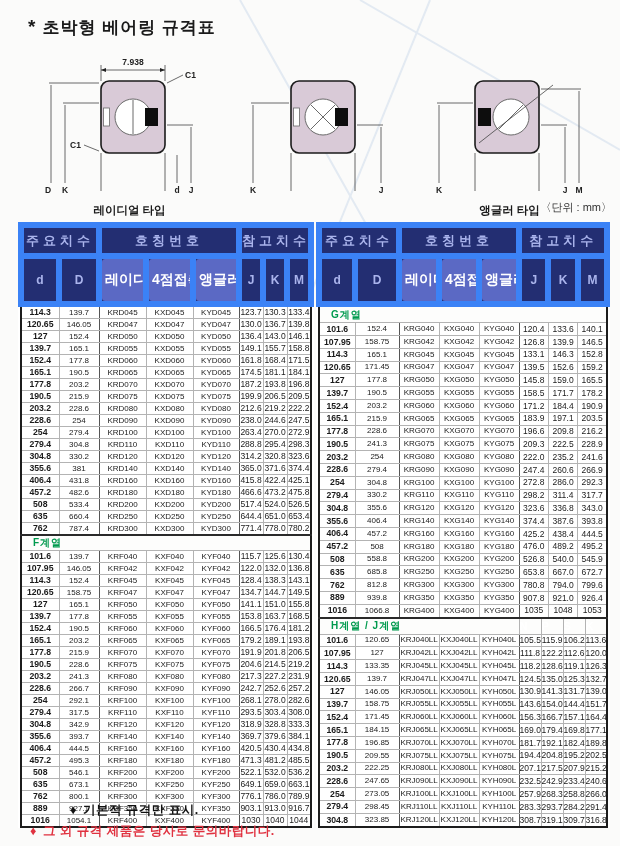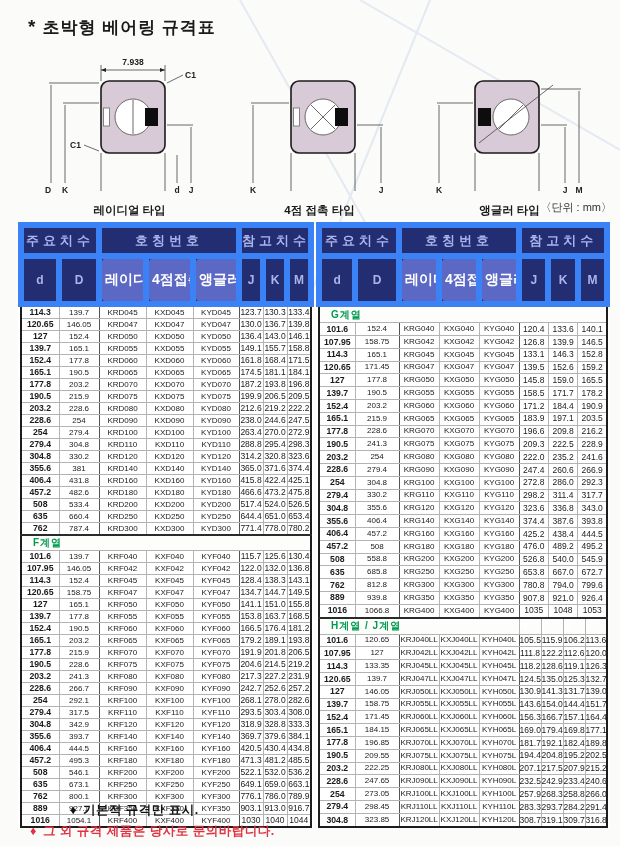--- a/index.html
+++ b/index.html
@@ -114,21 +114,20 @@
         <rect class="seal" x="108" y="53" width="13" height="18"></rect>
         <line class="mid" x1="64" y1="98" x2="64" y2="136"></line>
         <line class="mid" x1="128" y1="98" x2="128" y2="136"></line>
         <line class="thin" x1="62" y1="48" x2="24" y2="48"></line>
         <line class="thin" x1="26" y1="50" x2="26" y2="128"></line>
         <text class="dim" x="26" y="138" text-anchor="middle">K</text>
         <line class="thin" x1="130" y1="70" x2="156" y2="70"></line>
         <line class="thin" x1="154" y1="72" x2="154" y2="128"></line>
         <text class="dim" x="154" y="138" text-anchor="middle">J</text>
       </svg>
-      <div class="caption">4점 접촉 타입</div>
     </div>
 
     <div class="fig">
       <svg class="bearing" width="185" height="148" viewBox="0 0 185 148">
         <rect class="block" x="58" y="26" width="64" height="72" rx="8"></rect>
         <circle class="ball" cx="94" cy="62" r="18"></circle>
         <line class="thin" x1="82" y1="74" x2="106" y2="50"></line>
         <rect class="seal" x="61" y="53" width="13" height="18"></rect>
         <line class="thin" x1="62" y1="88" x2="136" y2="30"></line>
         <line class="mid" x1="58" y1="98" x2="58" y2="136"></line>

